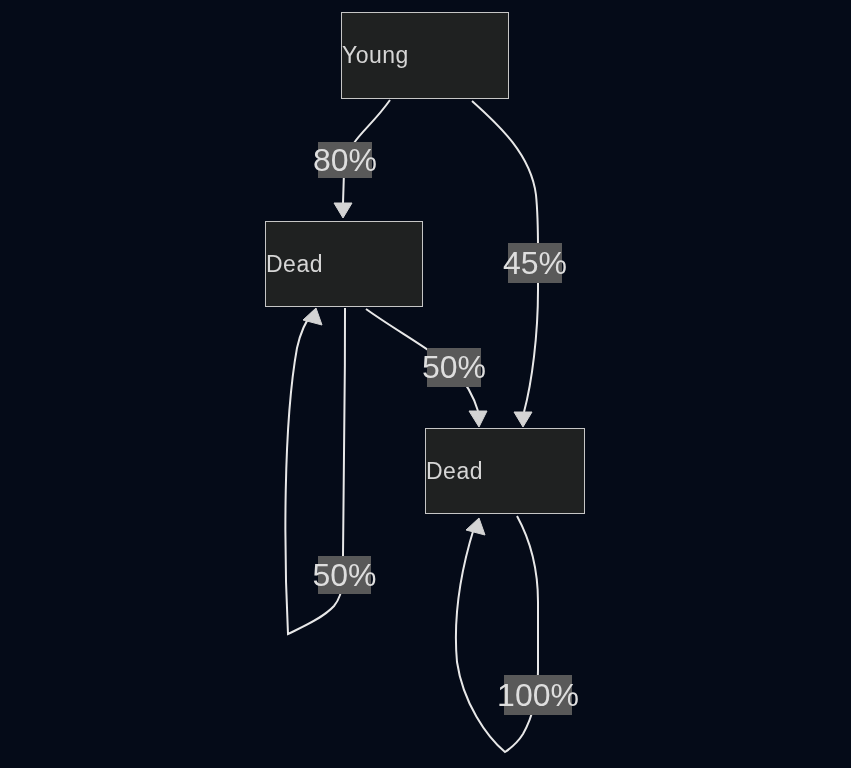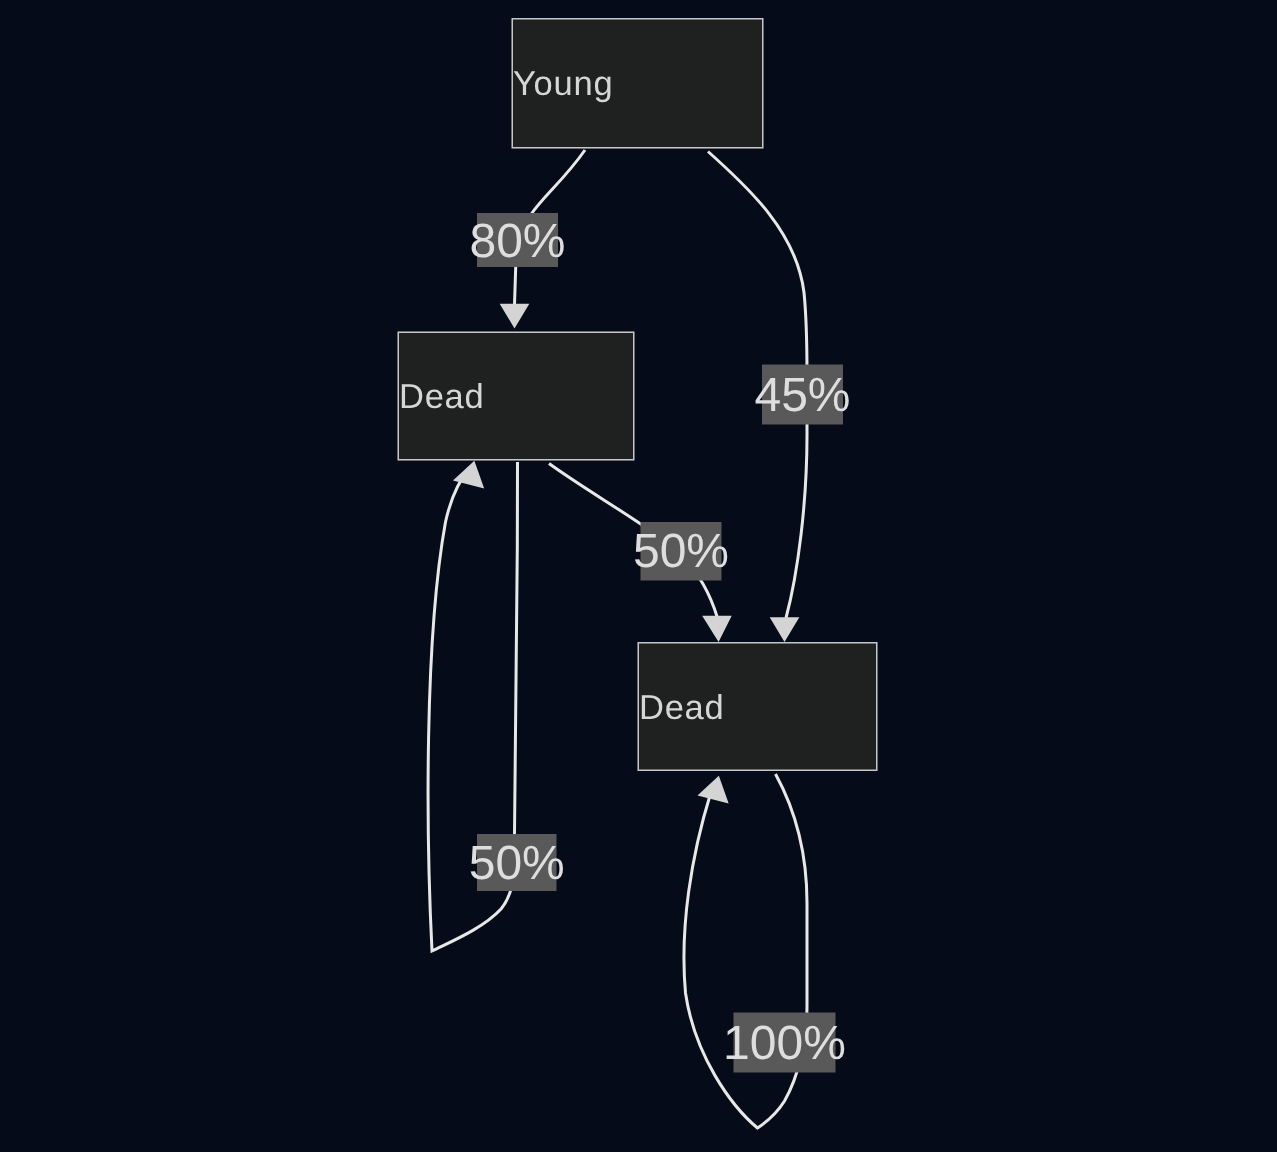--- a/index.html
+++ b/index.html
@@ -96,15 +96,15 @@
   </div>
 
   <div class="edge-label" style="left:318px;top:142px;width:54px;height:36px">80%</div>
 
   <div class="edge-label" style="left:508px;top:243px;width:54px;height:40px">45%</div>
 
   <div class="edge-label" style="left:427px;top:348px;width:54px;height:39px">50%</div>
 
   <div class="edge-label" style="left:318px;top:556px;width:53px;height:38px">50%</div>
 
-  <div class="edge-label" style="left:489px;top:675px;width:68px;height:40px">100%</div>
+  <div class="edge-label" style="left:504px;top:675px;width:68px;height:40px">100%</div>
 
 </div>
 
 </body></html>

